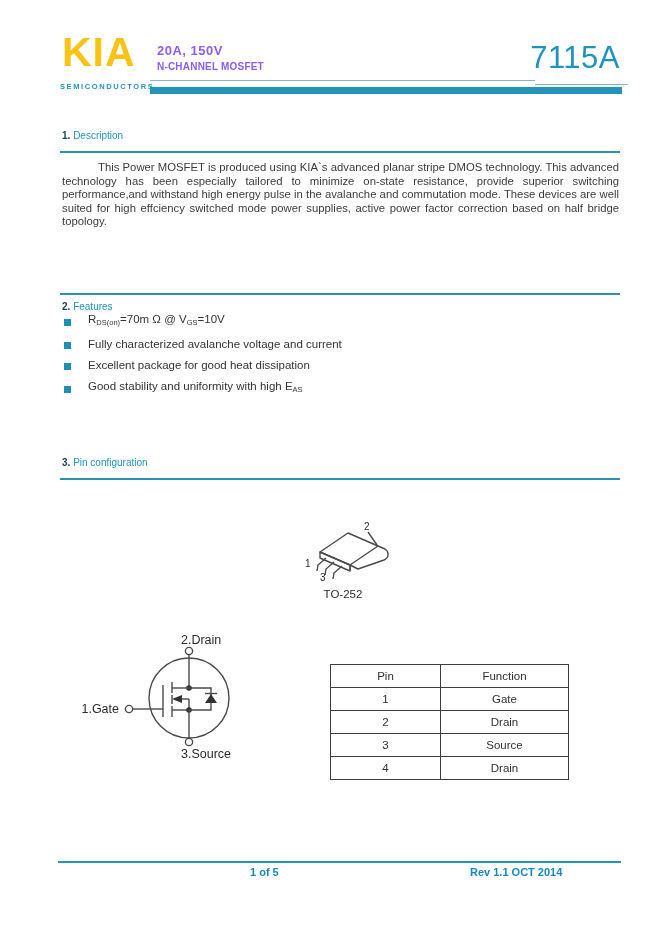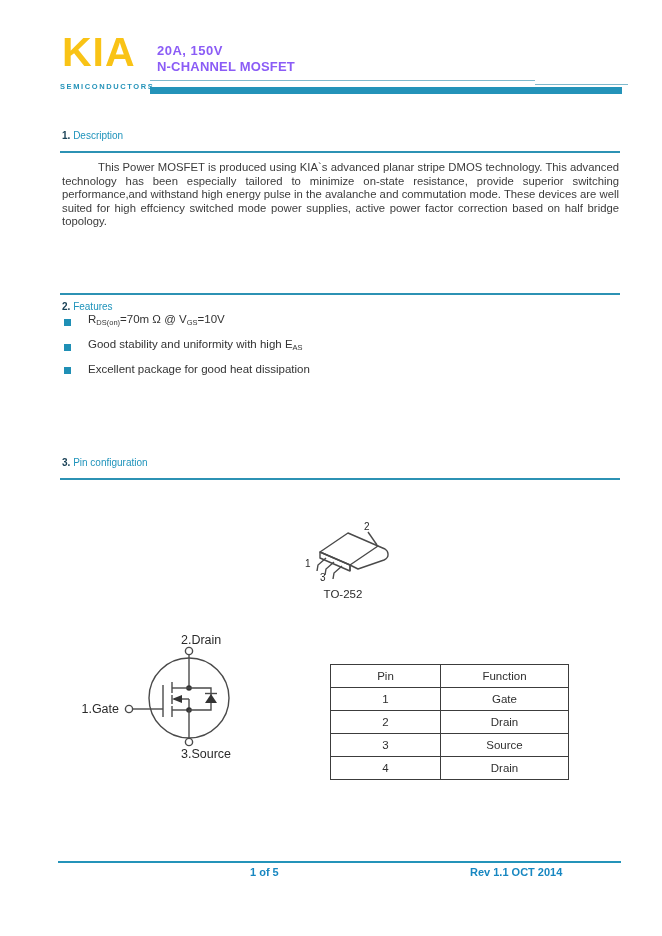--- a/index.html
+++ b/index.html
@@ -9,21 +9,21 @@
     background:#ffffff; overflow:hidden;
     font-family:"Liberation Sans", sans-serif; color:#3b3b3b;
   }
   
   .logo { position:absolute; left:62px; top:30px; font-size:41px; font-weight:800;
           color:#F9C316; letter-spacing:1px; line-height:44px; }
   .logo-sub { position:absolute; left:60px; top:82px; font-size:7.5px; font-weight:700;
           color:#2493B9; letter-spacing:1.6px; }
   .hdr-mid { position:absolute; left:157px; top:36px; color:#8b5cf6; font-weight:700;margin-top:7px; }
   .hdr-rating { font-size:13px; line-height:16px; letter-spacing:0.5px; }
-  .hdr-type { font-size:13px; line-height:16px; letter-spacing:0.2px; }
+  .hdr-type { font-size:10px; line-height:16px; letter-spacing:0.2px; }
   .part-number { position:absolute; left:495px; top:40px; width:125px; text-align:right;
           font-size:31px; color:#1E93BB; font-weight:400; letter-spacing:0.5px; }
   .rule-thin-a { position:absolute; left:150px; top:80px; width:385px; height:1px; background:#7FB9CC; }
   .rule-thin-b { position:absolute; left:535px; top:84px; width:93px; height:1px; background:#7FB9CC; }
   .rule-thick  { position:absolute; left:150px; top:87px; width:472px; height:7px; background:#2493B9; }
   
   .sec-head { position:absolute; left:62px; font-size:10px; }
   .sec-num { color:#1A4257; font-weight:700; }
   .sec-title { color:#1E93BB; font-weight:400; }
   .sec-rule { position:absolute; left:60px; width:560px; height:2px; background:#2C92B4; }
@@ -63,20 +63,21 @@
 <body>
 
 <div class="page">
 
   <div class="logo">KIA</div>
   <div class="logo-sub">SEMICONDUCTORS</div>
   <div class="hdr-mid">
     <div class="hdr-rating">20A, 150V</div>
     <div class="hdr-type">N-CHANNEL MOSFET</div>
   </div>
+  <div class="part-number">7115A</div>
   <div class="rule-thin-a"></div>
   <div class="rule-thin-b"></div>
   <div class="rule-thick"></div>
 
   <div class="sec-head desc">
     <span class="sec-num">1.</span>
     <span class="sec-title">Description</span>
   </div>
   <div class="sec-rule desc"></div>
   <p class="desc-body">This Power MOSFET is produced using KIA`s advanced planar stripe DMOS technology. This advanced technology has been especially tailored to minimize on-state resistance, provide superior switching performance,and withstand high energy pulse in the avalanche and commutation mode. These devices are well suited for high effciency switched mode power supplies, active power factor correction based on half bridge topology.</p>
@@ -87,25 +88,29 @@
   </div>
   <div class="sec-rule feat"></div>
 
   <ul class="features">
     <li>
       <span class="bullet"></span>
       <span><span>R</span><span class="sub">DS(on)</span><span>=70m Ω @ V</span><span class="sub">GS</span><span>=10V</span></span>
     </li>
     <li>
       <span class="bullet"></span>
+      <span><span>Fully characterized avalanche voltage and current</span></span>
+    </li>
+    <li>
+      <span class="bullet"></span>
+      <span><span>Excellent package for good heat dissipation</span></span>
+    </li>
+    <li>
+      <span class="bullet"></span>
       <span><span>Good stability and uniformity with high E</span><span class="sub">AS</span></span>
-    </li>
-    <li>
-      <span class="bullet"></span>
-      <span><span>Excellent package for good heat dissipation</span></span>
     </li>
   </ul>
 
   <div class="sec-head pincfg">
     <span class="sec-num">3.</span>
     <span class="sec-title">Pin configuration</span>
   </div>
   <div class="sec-rule pincfg"></div>
 
   <svg class="pkg-svg" width="110" height="90" viewBox="0 0 110 90" xmlns="http://www.w3.org/2000/svg">

